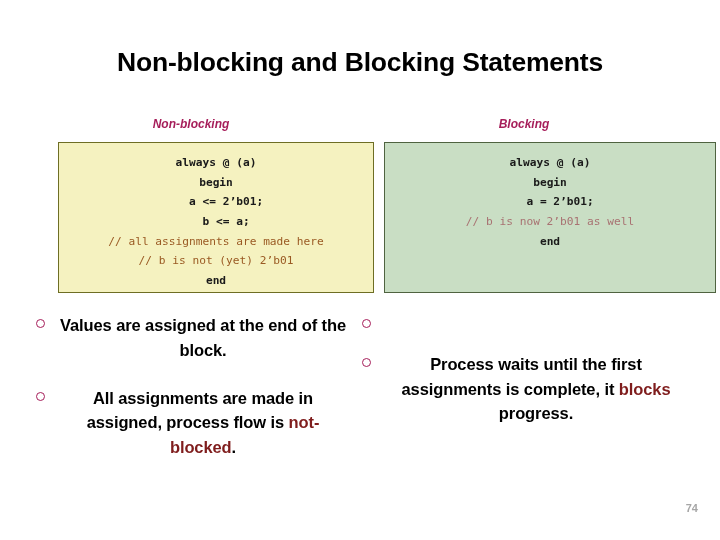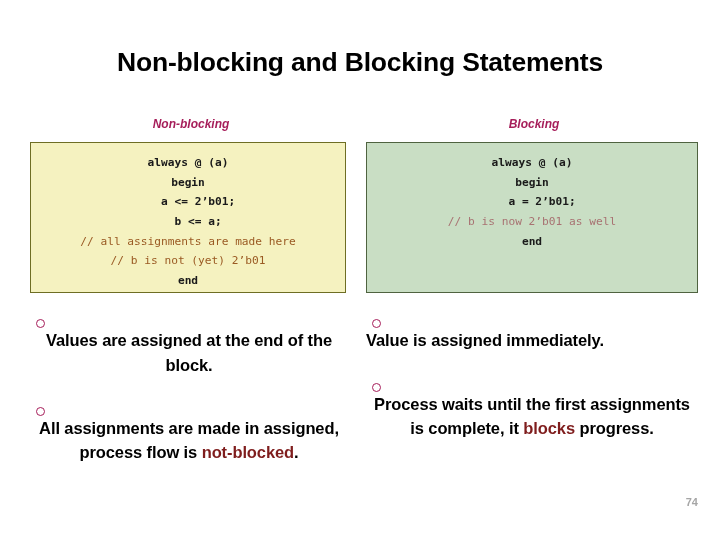--- a/index.html
+++ b/index.html
@@ -35,41 +35,42 @@
     line-height: 1.1;
     white-space: nowrap;
   }
 
   
   .col {
     position: absolute;
     top: 118px;
   }
   .col-left  { left: 30px;  width: 318px; }
-  .col-right { left: 366px; width: 332px; }
+  .col-right { left: 356px; width: 332px; }
 
   .col-heading {
     font-size: 12px;
     font-weight: bold;
     font-style: italic;
     color: #A61E5A;
     line-height: 1.1;
     margin: 0 0 11px 4px;
     white-space: nowrap;
   }
 
   
   .code-box {
     box-sizing: border-box;
     padding: 10px 9px 9px 9px;
     font-family: "DejaVu Sans Mono", monospace;
     font-size: 11.2px;
     line-height: 19.6px;
     white-space: pre;
     letter-spacing: 0px;
+    margin-left: 28px;
   }
   .code-box.yellow {
     background: #F5F2C0;
     border: 1.4px solid #6E6E24;
     height: 151px;
     width: 316px;
   }
   .code-box.green {
     background: #C9DEC4;
     border: 1.4px solid #4F6340;
@@ -83,21 +84,20 @@
   .cmt-g  { color: #A87272; }
 
   
   .bullets {
     margin-top: 20px;
   }
   .bullet {
     display: flex;
     align-items: flex-start;
     margin-bottom: 24px;
-    flex-direction: column;
   }
   .bullet-marker {
     flex: 0 0 auto;
     width: 9px;
     height: 9px;
     border: 1.8px solid #A61E5A;
     border-radius: 50%;
     margin-top: 6px;
     margin-left: 6px;
     margin-right: 13px;
@@ -109,21 +109,21 @@
     color: #000000;
     line-height: 1.48;
     letter-spacing: -0.1px;
   }
   .hl { color: #7f1d1d; }
 
   
   .page-number {
     position: absolute;
     right: 22px;
-    bottom: 32px;
+    bottom: 26px;
     font-size: 11px;
     color: #A6A6A6;
     font-weight: bold;
   }
 </style>
 </head>
 <body>
 
 <div class="slide">
 
@@ -147,21 +147,20 @@
   </div>
 
   <div class="col col-right">
     <div class="col-heading">Blocking</div>
 
     <div class="code-box green" id="code-box-right"><span class="code-line kw">always @ (a)</span><span class="code-line kw">begin</span><span class="code-line code">   a = 2’b01;</span><span class="code-line cmt-g">// b is now 2’b01 as well</span><span class="code-line kw">end</span></div>
 
     <div class="bullets" id="bullets-right">
         <div class="bullet">
           <span class="bullet-marker"></span>
-          <div class="bullet-text"><span>Value is assigned immediately.</span></div>
         </div>
         <div class="bullet">
           <span class="bullet-marker"></span>
           <div class="bullet-text"><span>Process waits until the first assignments is complete, it </span><span class="hl">blocks</span><span> progress.</span></div>
         </div>
       </div>
   </div>
 
   <div class="page-number">74</div>
 </div>

